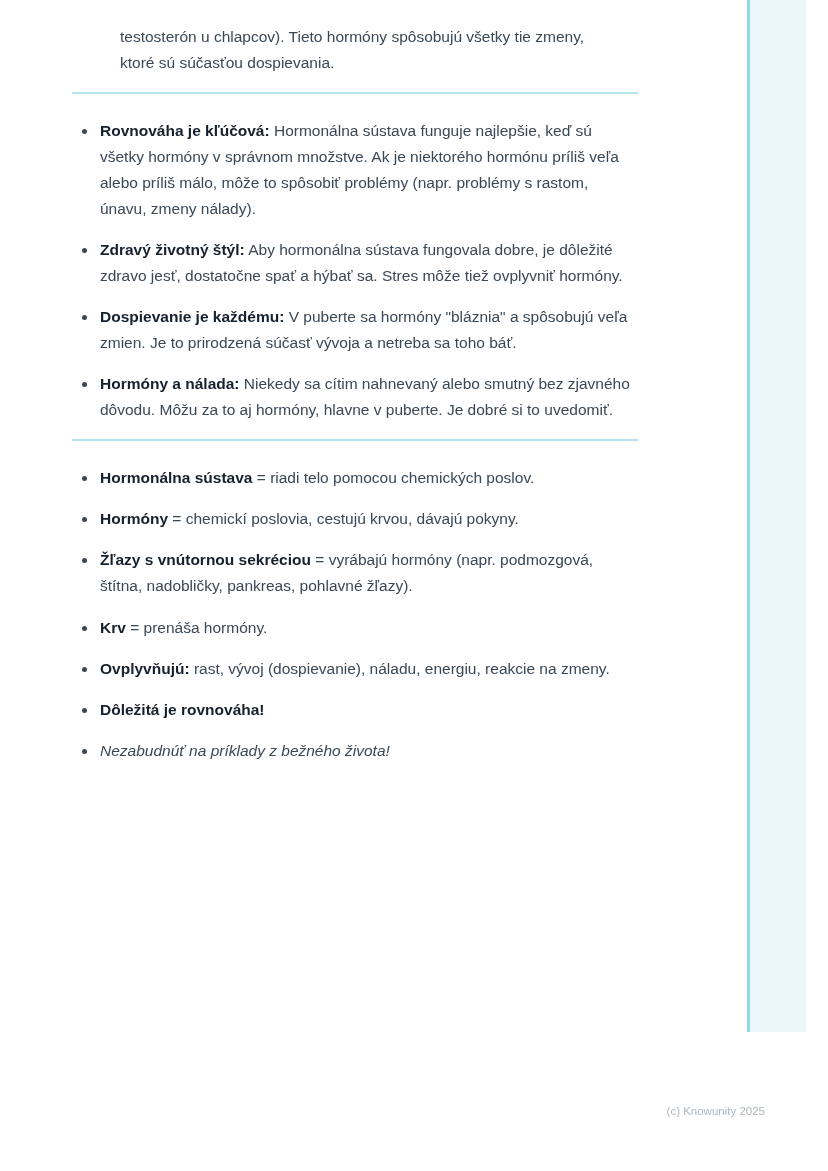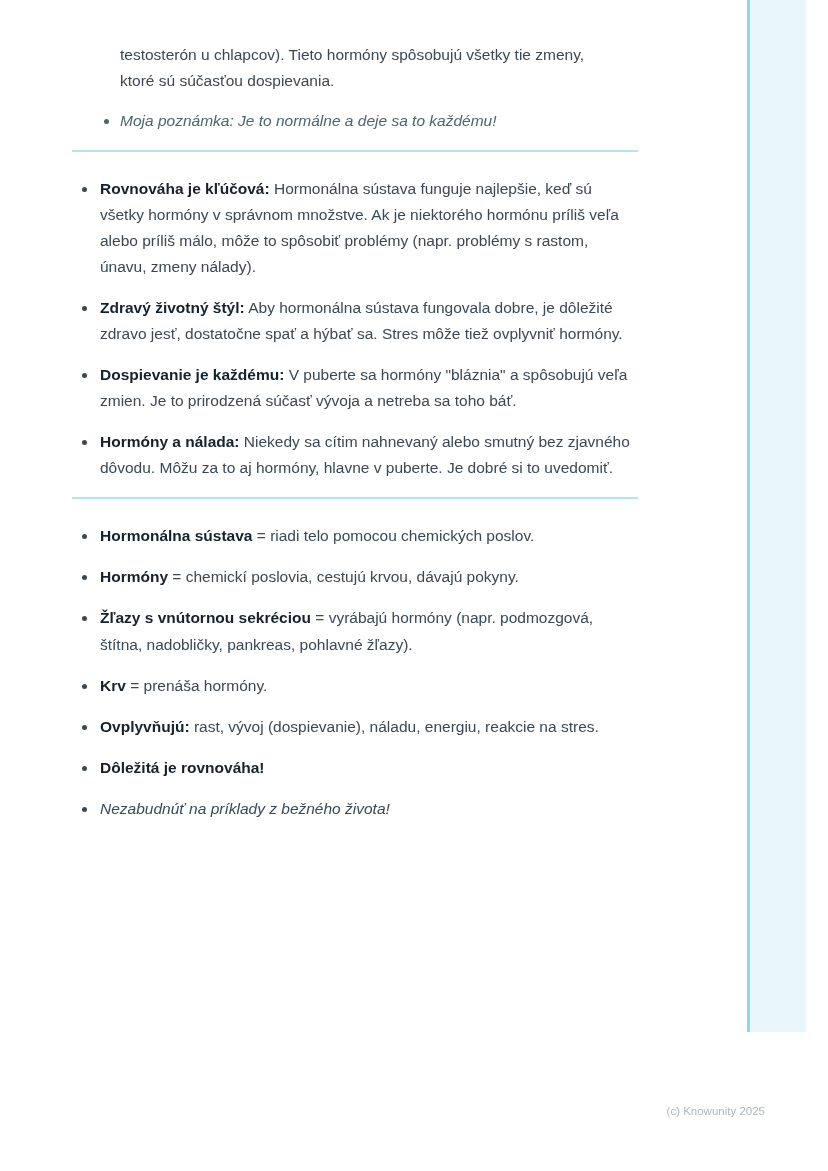--- a/index.html
+++ b/index.html
@@ -20,21 +20,21 @@
     top: 0;
     right: 22px;
     width: 56px;
     height: 1032px;
     background: #e9f7fb;
     border-left: 3px solid #8fd8e8;
   }
   .content {
     position: absolute;
     left: 72px;
-    top: 42px;
+    top: 24px;
     width: 566px;
   }
   .cont-para {
     margin: 0 0 0 48px;
     width: 496px;
     font-size: 15.5px;
     line-height: 1.68;
     color: #3a4856;
   }
   ul.note-list {
@@ -100,23 +100,20 @@
 </style>
 </head>
 <body>
 
 <div class="side-band"></div>
 
 <div class="content">
 
   <p class="cont-para">testosterón u chlapcov). Tieto hormóny spôsobujú všetky tie zmeny, ktoré sú súčasťou dospievania.</p>
 
-  <ul class="note-list">
-    <li>Moja poznámka: Je to normálne a deje sa to každému!</li>
-  </ul>
 
   <hr class="divider">
 
   <ul class="bullets">
     <li>
       <span class="b">Rovnováha je kľúčová:</span><span> Hormonálna sústava funguje najlepšie, keď sú všetky hormóny v správnom množstve. Ak je niektorého hormónu príliš veľa alebo príliš málo, môže to spôsobiť problémy (napr. problémy s rastom, únavu, zmeny nálady).</span>
     </li>
     <li>
       <span class="b">Zdravý životný štýl:</span><span> Aby hormonálna sústava fungovala dobre, je dôležité zdravo jesť, dostatočne spať a hýbať sa. Stres môže tiež ovplyvniť hormóny.</span>
     </li>
@@ -138,21 +135,21 @@
     <li>
       <span class="b">Hormóny</span><span> = chemickí poslovia, cestujú krvou, dávajú pokyny.</span>
     </li>
     <li>
       <span class="b">Žľazy s vnútornou sekréciou</span><span> = vyrábajú hormóny (napr. podmozgová, štítna, nadobličky, pankreas, pohlavné žľazy).</span>
     </li>
     <li>
       <span class="b">Krv</span><span> = prenáša hormóny.</span>
     </li>
     <li>
-      <span class="b">Ovplyvňujú:</span><span> rast, vývoj (dospievanie), náladu, energiu, reakcie na stres.</span>
+      <span class="b">Ovplyvňujú:</span><span> rast, vývoj (dospievanie), náladu, energiu, reakcie na zmeny.</span>
     </li>
     <li>
       <span class="b">Dôležitá je rovnováha!</span><span></span>
     </li>
     <li class="italic-item">
       <span>Nezabudnúť na príklady z bežného života!</span>
     </li>
   </ul>
 
 </div>

